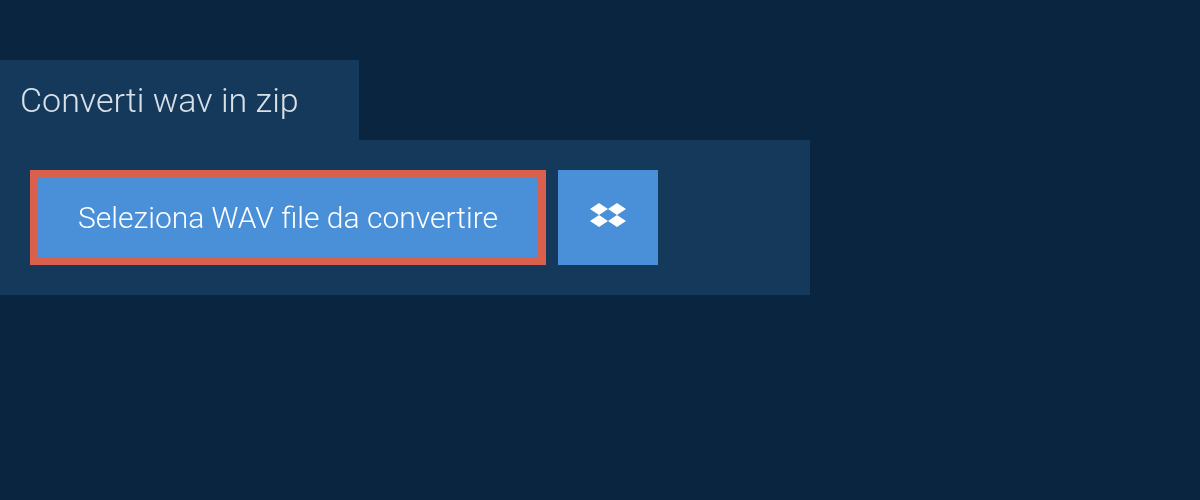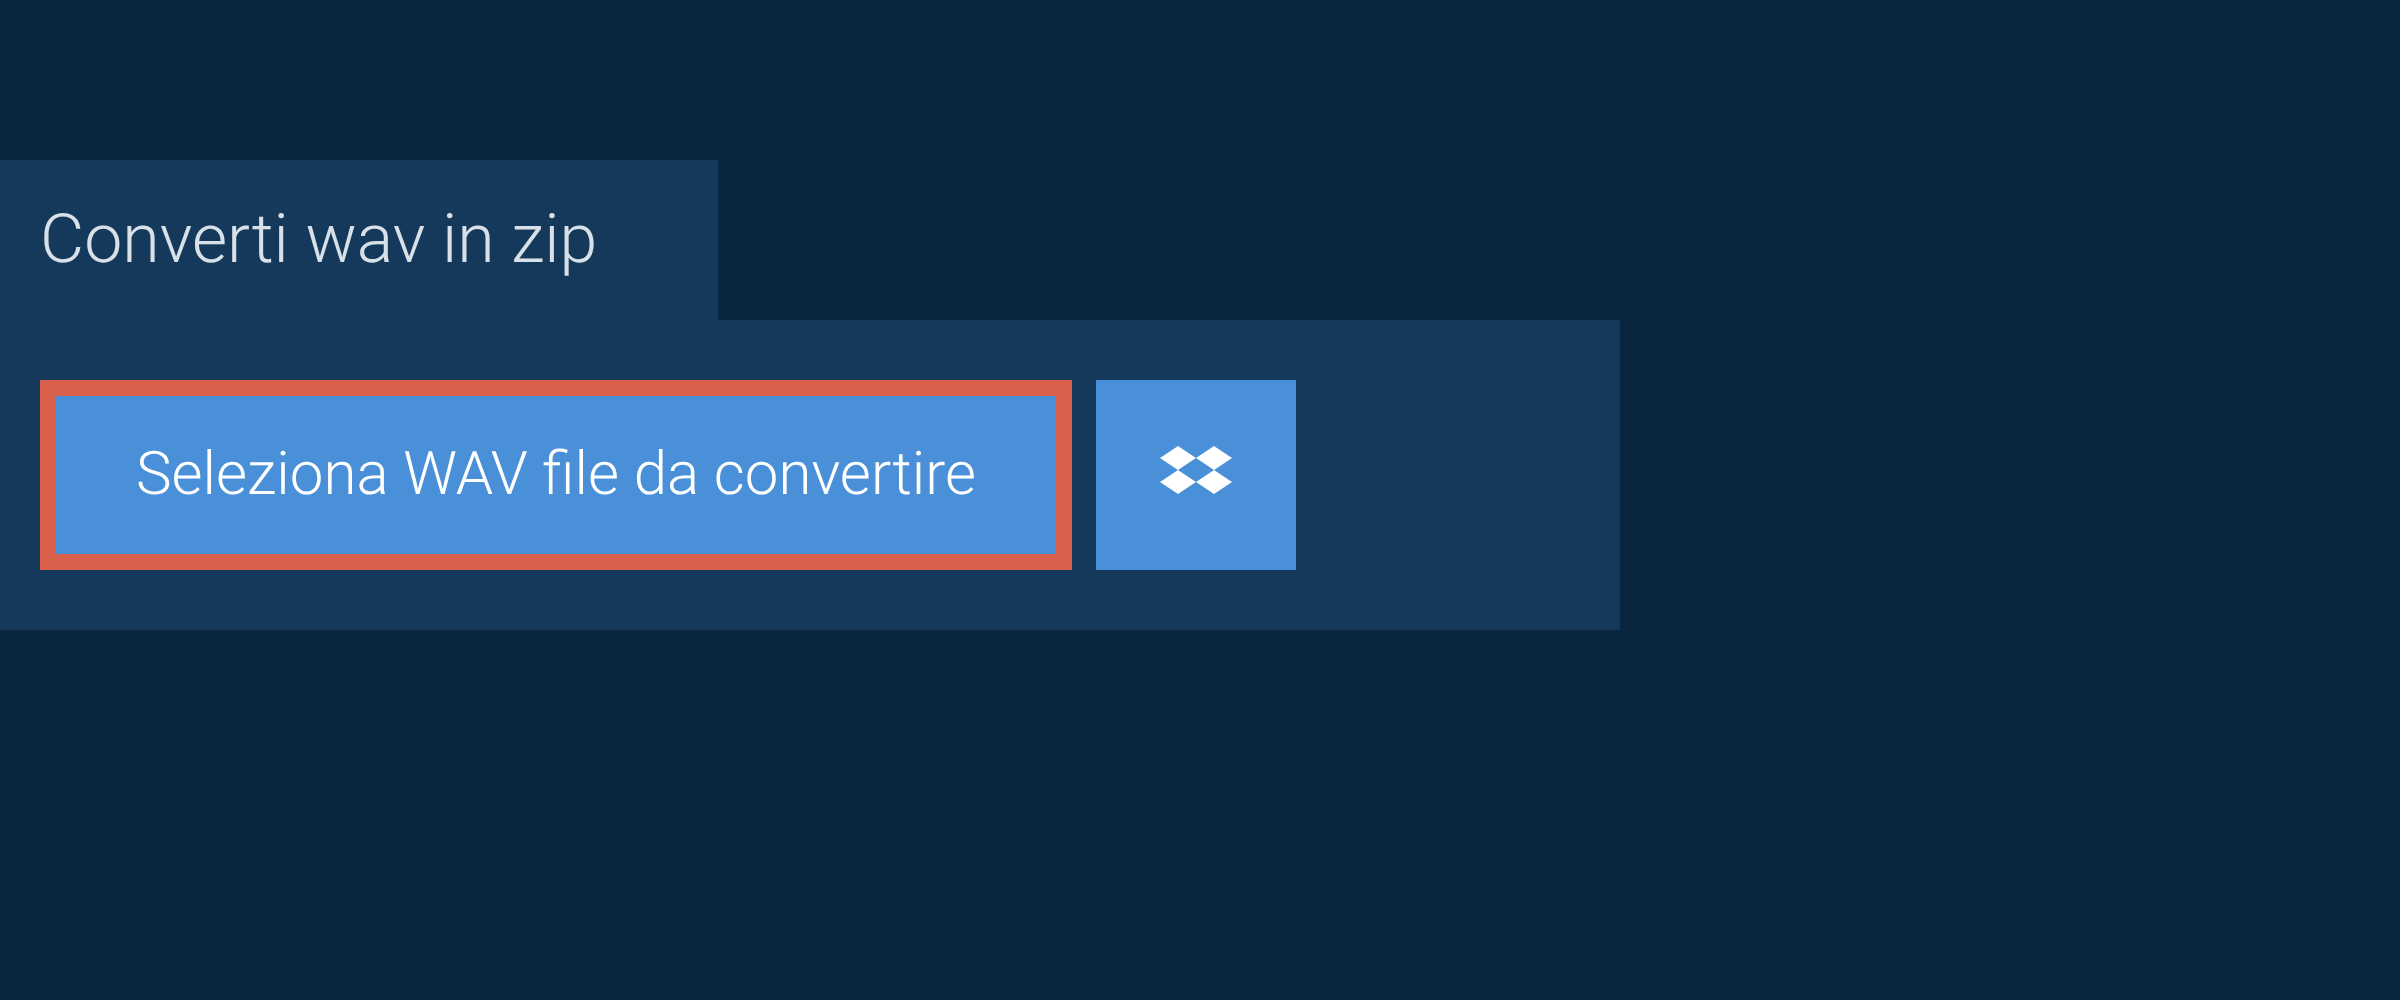--- a/index.html
+++ b/index.html
@@ -7,30 +7,30 @@
       width: 1200px;
       height: 500px;
       background: #0a2540;
       font-family: -apple-system, BlinkMacSystemFont, "Segoe UI", Roboto, sans-serif;
       overflow: hidden;
     }
     .tab-header {
       background: #14395a;
       display: inline-block;
       padding: 20px 60px 20px 20px;
-      margin-top: 80px;
+      margin-top: 60px;
     }
     .tab-title {
       color: #d8e0e8;
       font-size: 34px;
       font-weight: 300;
     }
     .panel {
       background: #14395a;
-      padding: 30px 30px 30px 20px;
+      padding: 30px 30px 30px 30px;
       width: 810px;
     }
     .button-row {
       display: flex;
       gap: 12px;
     }
     .select-button {
       background: #4a90d9;
       border: 8px solid #d9604c;
       padding: 22px 40px;

